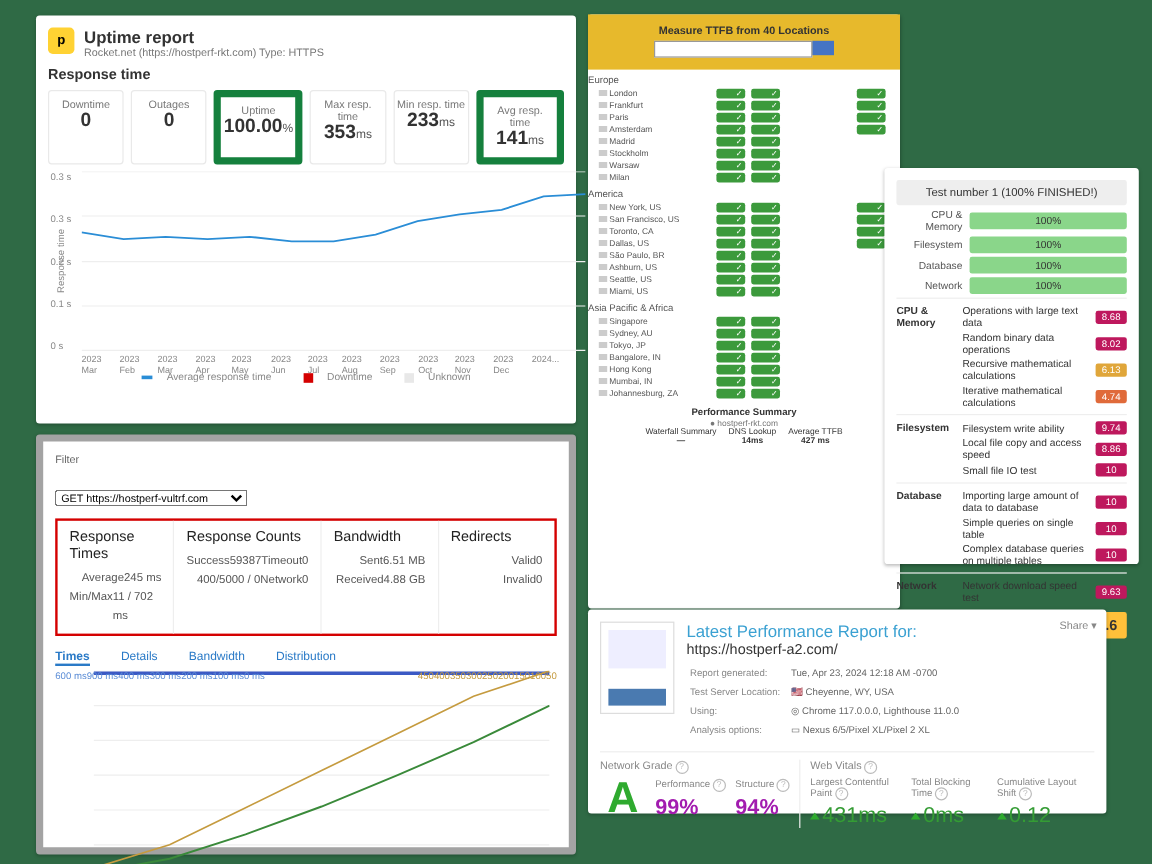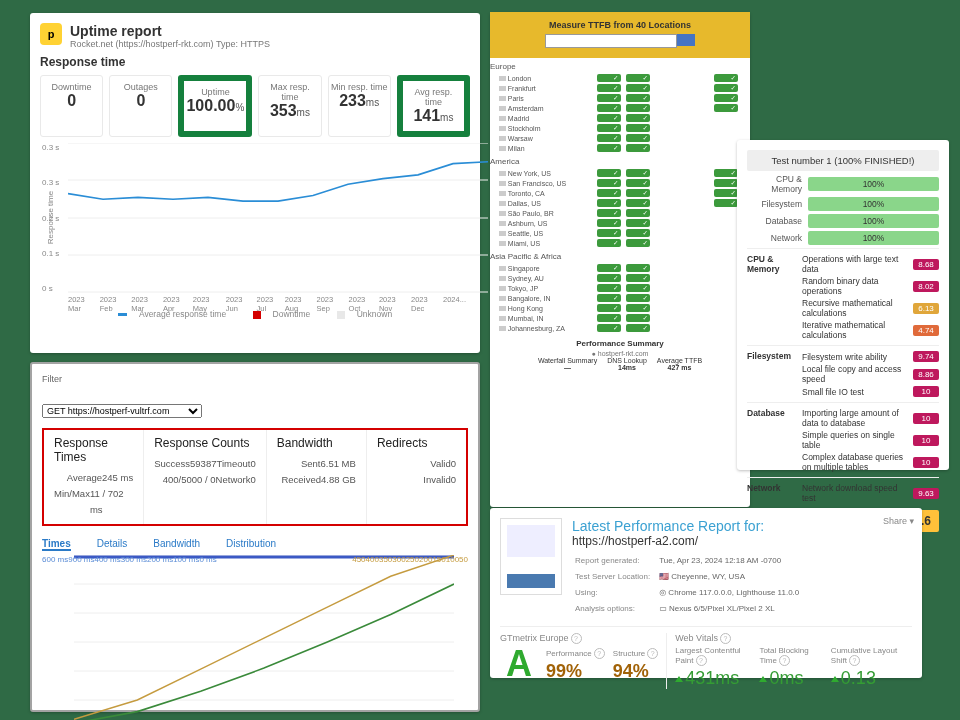--- a/index.html
+++ b/index.html
@@ -20,21 +20,21 @@
   .ucard.hilite{border:6px solid #15803d}
   .uchartwrap{position:relative;margin-top:6px;height:172px}
   .ylab{position:absolute;left:-16px;top:70px;transform:rotate(-90deg);font-size:8px;color:#888}
   .uticks{position:absolute;left:2px;top:0;height:150px;display:flex;flex-direction:column;justify-content:space-between;font-size:8px;color:#888}
   .xticks{position:absolute;left:28px;right:4px;top:152px;display:flex;justify-content:space-between;font-size:7.5px;color:#888}
   .legendu{text-align:center;font-size:8.5px;color:#888;margin-top:16px}
   .legendu span{margin:0 6px}
   .swbl{display:inline-block;width:9px;height:3px;vertical-align:middle;margin-right:3px}
   .swsq{display:inline-block;width:8px;height:8px;vertical-align:middle;margin-right:3px}
   
-  .ltest{left:30px;top:362px;width:450px;height:350px;border:2px solid #a3a3a3}
+  .ltest{left:30px;top:362px;width:450px;height:350px;border:6px solid #a3a3a3}
   .ltest .filterlbl{font-size:9px;color:#666}
   .ltest select{font-size:9px;width:160px;margin-top:20px}
   .statbox{border:2px solid #d40000;display:flex;margin-top:10px}
   .scol{flex:1;border-right:1px solid #eee;padding:6px 10px}
   .scol:last-child{border-right:none}
   .scol .h{font-size:12px;color:#222;margin-bottom:6px}
   .srow{display:flex;justify-content:flex-end;font-size:9.5px;color:#555;line-height:16px}
   .tabs{display:flex;gap:26px;font-size:10px;color:#2a7ac7;margin:12px 0 4px}
   .tabs .act{border-bottom:2px solid #2a7ac7;font-weight:600}
   .lchartwrap{position:relative;height:195px}
@@ -81,21 +81,21 @@
   .gtm .gt1{font-size:14px;color:#3ba1d2}
   .gtm .gt2{color:#333;font-size:12px}
   .meta{font-size:8px;color:#666;margin-top:4px;line-height:12px}
   .meta td:first-child{color:#888;padding-right:6px}
   .share{position:absolute;right:8px;top:8px;font-size:9px;color:#888}
   .grow{display:flex;gap:0;margin-top:8px;border-top:1px solid #eee;padding-top:6px}
   .gcol{border-right:1px solid #eee;padding:0 8px}
   .gcol:last-child{border-right:none}
   .gcol .lab{font-size:8px;color:#888;margin-bottom:2px}
   .bigA{font-size:36px;font-weight:700;color:#2faa2f;line-height:36px;padding:0 6px}
-  .pct{font-size:18px;color:#a16207;font-weight:600}
+  .pct{font-size:18px;color:#a21caf;font-weight:600}
   .wv{color:#349c34;font-size:18px;font-weight:400}
   .secthdr{font-size:9px;color:#888;margin-bottom:2px}
   .qmark{display:inline-block;width:9px;height:9px;border:1px solid #bbb;border-radius:50%;font-size:7px;line-height:9px;text-align:center;color:#bbb;margin-left:2px}
   .arrow{display:inline-block;width:0;height:0;border-left:4px solid transparent;border-right:4px solid transparent;border-bottom:6px solid #2faa2f;margin-right:2px;vertical-align:middle}
   svg{display:block}
 </style>
 </head>
 <body>
 
 <div class="stage">
@@ -628,21 +628,21 @@
           <tr>
                 <td>Analysis options:</td>
                 <td>▭ <span>Nexus 6/5/Pixel XL/Pixel 2 XL</span></td>
               </tr>
         </tbody>
           </table>
       </div>
     </div>
     <div class="grow">
       <div class="gcol" style="padding-left:0">
-        <div class="secthdr"><span>GTmetrix Europe</span><span class="qmark">?</span></div>
+        <div class="secthdr"><span>Network Grade</span><span class="qmark">?</span></div>
         <div style="display:flex;align-items:flex-end;gap:8px">
           <div class="bigA">A</div>
           <div>
             <div class="lab"><span>Performance</span><span class="qmark">?</span></div>
             <div class="pct">99%</div>
           </div>
           <div>
             <div class="lab"><span>Structure</span><span class="qmark">?</span></div>
             <div class="pct">94%</div>
           </div>
@@ -654,19 +654,19 @@
           <div>
             <div class="lab"><span>Largest Contentful Paint</span><span class="qmark">?</span></div>
             <div class="wv"><span class="arrow"></span><span>431ms</span></div>
           </div>
           <div>
             <div class="lab"><span>Total Blocking Time</span><span class="qmark">?</span></div>
             <div class="wv"><span class="arrow"></span><span>0ms</span></div>
           </div>
           <div>
             <div class="lab"><span>Cumulative Layout Shift</span><span class="qmark">?</span></div>
-            <div class="wv"><span class="arrow"></span><span>0.13</span></div>
+            <div class="wv"><span class="arrow"></span><span>0.12</span></div>
           </div>
         </div>
       </div>
     </div>
   </div>
 </div>
 
 </body></html>

